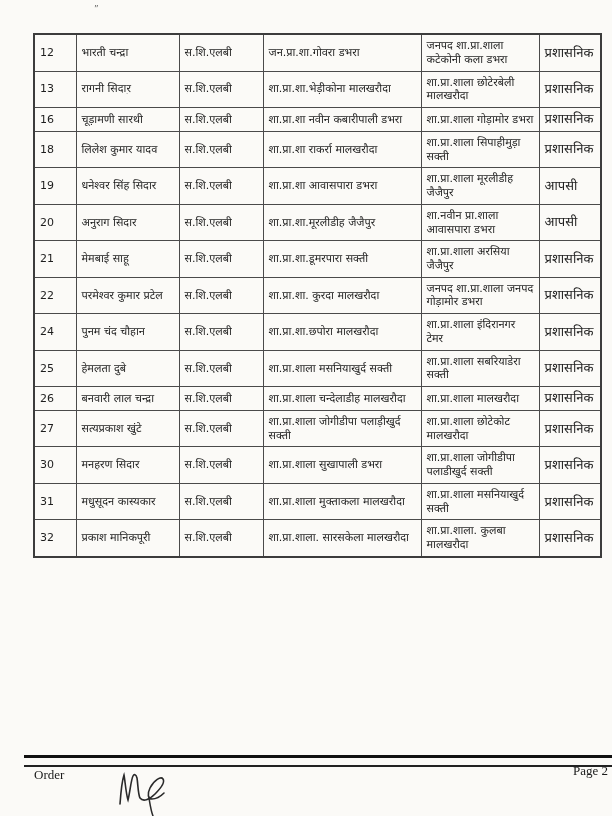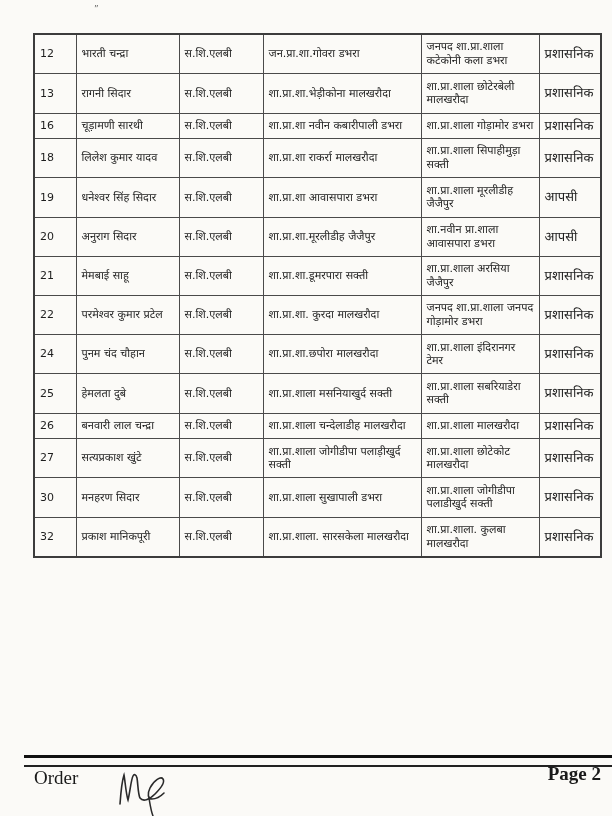--- a/index.html
+++ b/index.html
@@ -40,24 +40,24 @@
   col.w4{width:118px;}
   col.w5{width:62px;}
 
   
   .footer-rule{
     position:absolute;left:24px;top:755px;width:588px;height:7px;
     border-top:3px solid #111;border-bottom:2px solid #222;
   }
   .footer{
     position:absolute;left:0;top:763px;width:612px;height:53px;
-    font-family:"Liberation Serif",serif;font-size:19px;color:#1a1a1a;
+    font-family:"Liberation Serif",serif;font-size:13px;color:#1a1a1a;
   }
   .order-label{position:absolute;left:34px;top:4px;}
-  .page-label{position:absolute;right:11px;top:0px;font-weight:bold;}
+  .page-label{position:absolute;right:4px;top:0px;}
   .signature{position:absolute;left:116px;top:5px;}
 </style>
 </head>
 <body>
 
 <div class="page">
 
   <span class="artifact art-quote">”</span>
   <span class="artifact art-dot">.</span>
 
@@ -169,20 +169,28 @@
         </tr>
         <tr>
           <td class="c0">30</td>
           <td class="c1">मनहरण सिदार</td>
           <td class="c2">स.शि.एलबी</td>
           <td class="c3">शा.प्रा.शाला सुखापाली डभरा</td>
           <td class="c4">शा.प्रा.शाला जोगीडीपा पलाडीखुर्द सक्ती</td>
           <td class="c5">प्रशासनिक</td>
         </tr>
         <tr>
+          <td class="c0">31</td>
+          <td class="c1">मधुसूदन कास्यकार</td>
+          <td class="c2">स.शि.एलबी</td>
+          <td class="c3">शा.प्रा.शाला मुक्ताकला मालखरौदा</td>
+          <td class="c4">शा.प्रा.शाला मसनियाखुर्द सक्ती</td>
+          <td class="c5">प्रशासनिक</td>
+        </tr>
+        <tr>
           <td class="c0">32</td>
           <td class="c1">प्रकाश मानिकपूरी</td>
           <td class="c2">स.शि.एलबी</td>
           <td class="c3">शा.प्रा.शाला. सारसकेला मालखरौदा</td>
           <td class="c4">शा.प्रा.शाला. कुलबा मालखरौदा</td>
           <td class="c5">प्रशासनिक</td>
         </tr>
       </tbody>
   </table>
 

